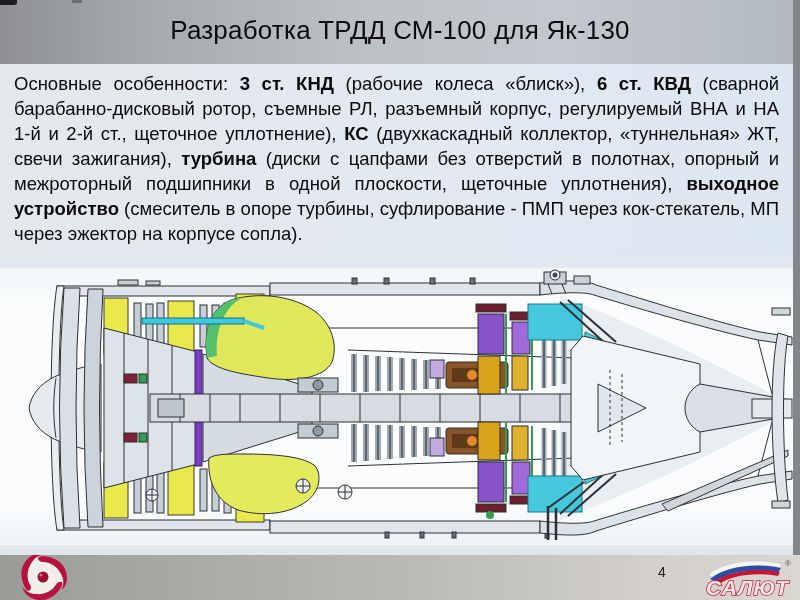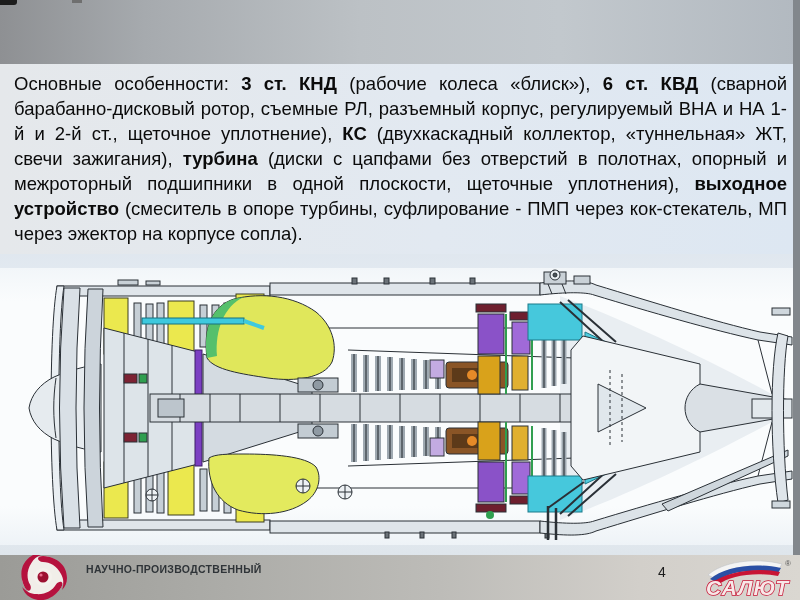--- a/index.html
+++ b/index.html
@@ -8,21 +8,21 @@
     background:linear-gradient(180deg,#aeb3b7 0%,#bcc2c7 8%,#c9d1d9 14%,#d7dfe8 30%,#e4ebf2 48%,#eff3f7 62%,#e9eff4 78%,#dfe6ec 92%,#d8dfe5 100%);}
   .title-band{position:absolute;top:0;left:0;right:0;height:64px;
     background:linear-gradient(90deg,#8e9093 0%,#a6aaae 18%,#bcc1c5 45%,#c2c8cd 70%,#b2b9c0 100%);}
   .title{position:absolute;top:15px;left:0;width:100%;text-align:center;
     font-size:26px;color:#0c0c0c;letter-spacing:.2px;}
   .right-strip{position:absolute;top:0;right:0;width:7px;height:600px;background:#82878c;z-index:9;}
   .smudge1{position:absolute;top:0;left:0;width:17px;height:5px;background:#1c1c1c;border-radius:0 0 3px 0;}
   .smudge2{position:absolute;top:0;left:72px;width:10px;height:3px;background:#6f6f6f;}
   .body-panel{position:absolute;top:64px;left:0;right:7px;height:190px;
     background:linear-gradient(90deg,#e5e8eb,#e2e9f1 55%,#dde7f2);}
-  .body-text{padding:7px 6px 0 14px;font-size:18.5px;line-height:25px;
+  .body-text{padding:7px 14px 0 14px;font-size:18.5px;line-height:25px;
     text-align:justify;color:#0b0b0b;}
   .b{font-weight:bold;}
   .diagram{position:absolute;top:254px;left:0;right:7px;height:300px;}
   .diagram-band{position:absolute;top:14px;left:0;width:100%;height:277px;
     background:linear-gradient(180deg,#f2f6f9,#fafcfd 12%,#fafcfd 86%,#eef3f7);}
   svg.engine{position:absolute;top:14px;left:0;display:block;}
   .footer{position:absolute;bottom:0;left:0;width:800px;height:45px;
     background:linear-gradient(90deg,#9b9b97 0%,#aaaaa6 25%,#bdbcb8 55%,#d2cfca 80%,#dad7d1 100%);z-index:10;}
   .org{position:absolute;left:86px;top:7px;}
   .org div{font-size:10.5px;font-weight:bold;color:#2f3438;letter-spacing:.3px;line-height:15px;}
@@ -32,20 +32,21 @@
 </style>
 </head>
 <body>
 
 <div class="slide">
   <div class="title-band"></div>
   <div class="smudge1"></div>
   <div class="smudge2"></div>
   <div class="right-strip"></div>
 
+  <div class="title">Разработка ТРДД СМ-100 для Як-130</div>
 
   <div class="body-panel">
     <div class="body-text"><span>Основные особенности: </span><span class="b">3 ст. КНД</span><span> (рабочие колеса «блиск»), </span><span class="b">6 ст. КВД</span><span> (сварной барабанно-дисковый ротор, съемные РЛ, разъемный корпус, регулируемый ВНА и НА 1-й и 2-й ст., щеточное уплотнение), </span><span class="b">КС</span><span> (двухкаскадный коллектор, «туннельная» ЖТ, свечи зажигания), </span><span class="b">турбина</span><span> (диски с цапфами без отверстий в полотнах, опорный и межроторный подшипники в одной плоскости, щеточные уплотнения), </span><span class="b">выходное устройство</span><span> (смеситель в опоре турбины, суфлирование - ПМП через кок-стекатель, МП через эжектор на корпусе сопла).</span></div>
   </div>
 
   <div class="diagram">
     <div class="diagram-band"></div>
     <svg class="engine" width="793" height="277" viewBox="0 0 793 277" stroke="#2a3036" stroke-width="1" fill="none">
 
       <g>
@@ -242,21 +243,20 @@
       <g fill="#b5123e">
         <path d="M36,1 C51,2 60,11 60,23 C60,28 58,32 55,35 C57,30 57,24 54,19 C50,11 43,7 36,7 C33,7 31,5 31,3.5 C31,2 33,1 36,1 Z"></path>
         <path d="M36,1 C51,2 60,11 60,23 C60,28 58,32 55,35 C57,30 57,24 54,19 C50,11 43,7 36,7 C33,7 31,5 31,3.5 C31,2 33,1 36,1 Z" transform="rotate(120 36 22)"></path>
         <path d="M36,1 C51,2 60,11 60,23 C60,28 58,32 55,35 C57,30 57,24 54,19 C50,11 43,7 36,7 C33,7 31,5 31,3.5 C31,2 33,1 36,1 Z" transform="rotate(240 36 22)"></path>
       </g>
       <circle cx="36" cy="22" r="9" fill="#f4f1ec"></circle>
       <circle cx="36" cy="22" r="5.5" fill="#9c1030"></circle>
       <circle cx="34" cy="20" r="1.6" fill="#e86a8a"></circle>
     </svg>
     <div class="org">
-      <div>НАУЧНО-ПРОИЗВОДСТВЕННЫЙ</div>
     </div>
     <div class="page-num">4</div>
     <svg class="salut-logo" width="96" height="45" viewBox="0 0 96 45">
       <path d="M10,20 C24,7 56,2 84,9 L81,14 C56,8 28,12 16,23 Z" fill="#f4f4f4" stroke="#b9bcc2" stroke-width="0.5"></path>
       <path d="M12,24 C26,12 56,7 83,13 L80,18 C57,13 30,16 18,27 Z" fill="#2a4fa5"></path>
       <path d="M14,28 C28,17 57,12 82,17 L80,21 C58,17 32,20 20,30 Z" fill="#c81535"></path>
       <text x="8" y="40" font-size="21" font-weight="bold" font-style="italic" fill="#f7e8e8" stroke="#c81535" stroke-width="1.5" paint-order="stroke" letter-spacing="1">САЛЮТ</text>
       <text x="87" y="11" font-size="8" fill="#555" stroke="none">®</text>
     </svg>
   </div>

